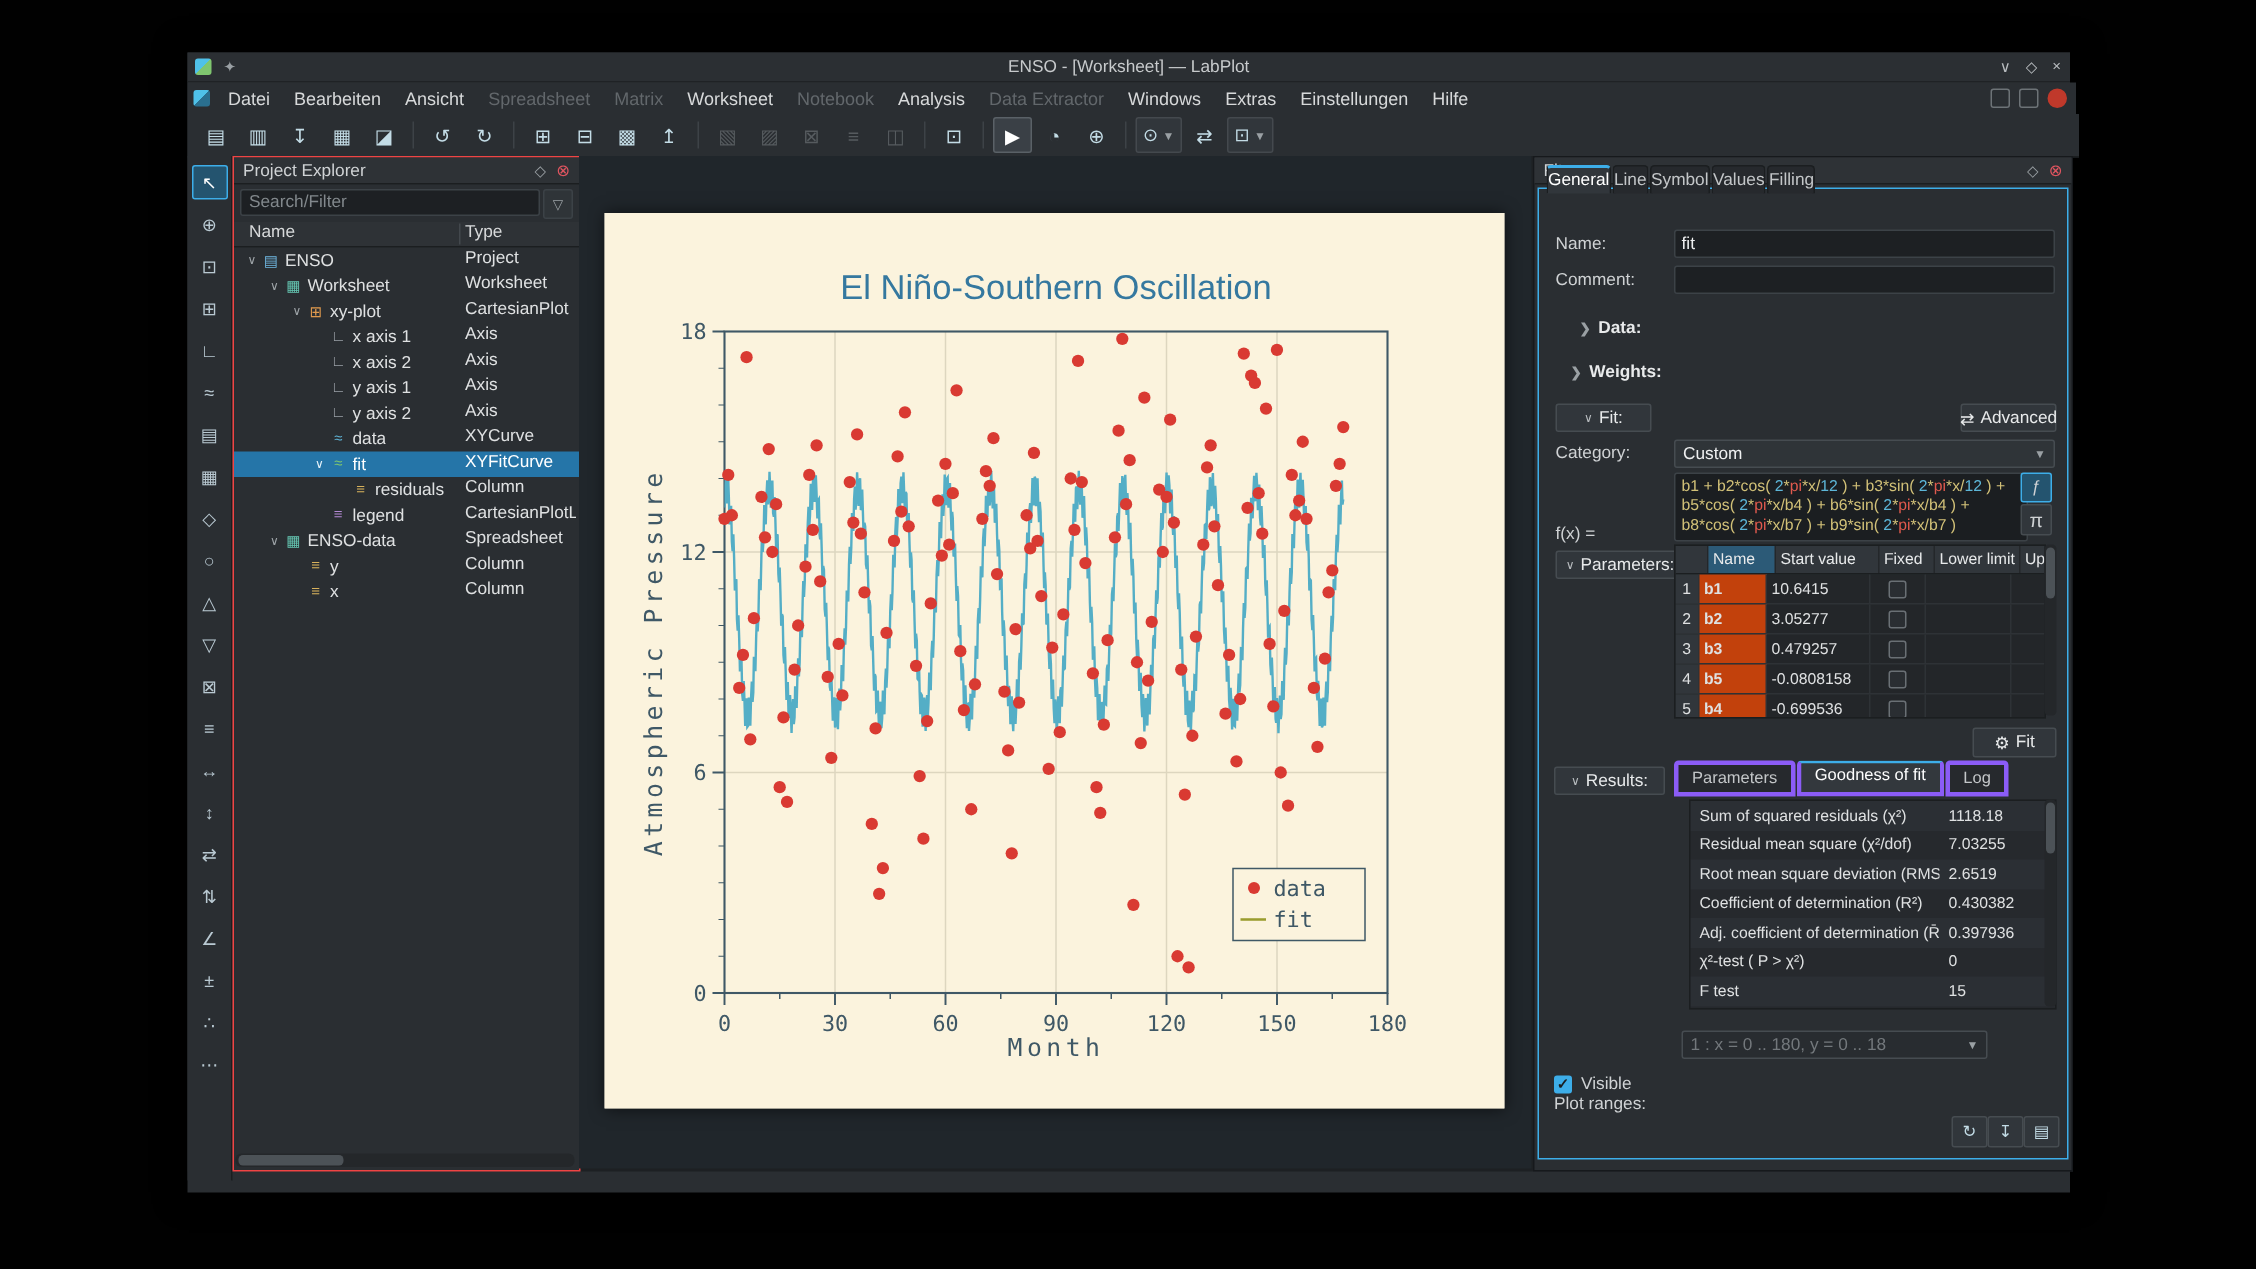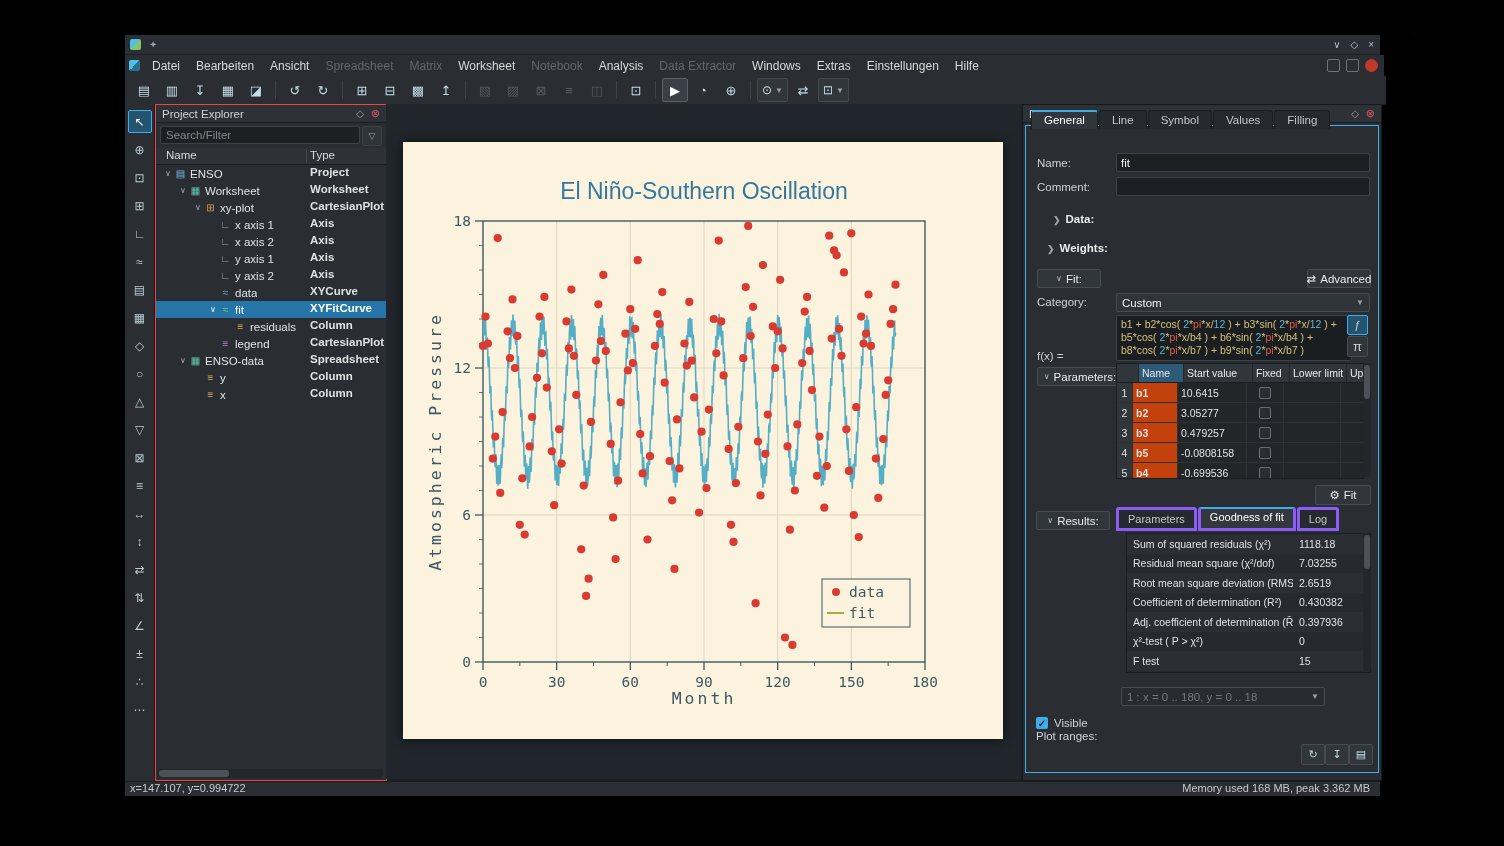--- a/index.html
+++ b/index.html
@@ -62,32 +62,32 @@
   .colheader .c1{position:absolute;left:10px;top:1px;}
   .colheader .c2{position:absolute;left:154px;top:1px;}
   .colheader .div{position:absolute;left:150px;top:1px;bottom:1px;width:1px;background:#43484d;}
   .tree{position:absolute;left:0;top:60px;width:100%;bottom:18px;overflow:hidden;}
   .trow{position:relative;height:17px;display:flex;align-items:center;font-size:11.5px;color:#dfe1e2;white-space:nowrap;}
   .trow.selected{background:#2575a8;color:#fff;}
   .trow .exp{width:12px;text-align:center;color:#9fa5a9;font-size:8px;flex:0 0 12px;}
   .trow.selected .exp{color:#e8f4fb;}
   .trow .ticon{width:13px;flex:0 0 13px;text-align:center;font-size:10px;margin-right:3px;}
   .trow .tname{overflow:hidden;}
-  .trow .ttype{position:absolute;left:154px;top:1px;width:74px;overflow:hidden;font-weight:bold;}
+  .trow .ttype{position:absolute;left:154px;top:1px;width:74px;overflow:hidden;}
   .hscroll{position:absolute;left:1px;bottom:2px;height:9px;width:226px;background:#24272a;border-radius:4px;}
   .hscroll .handle{position:absolute;left:2px;top:1px;width:70px;height:7px;background:#4c5257;border-radius:3px;}
   
   .center{position:absolute;left:261px;top:0;width:635px;height:675px;background:#20262b;overflow:hidden;}
   .sheet{position:absolute;left:17px;top:38px;width:600px;height:597px;background:#fbf3dd;
          box-shadow:0 0 10px rgba(0,0,0,.6);}
   
   .dock{position:absolute;left:897px;top:0;width:358px;height:675px;background:#2a2e32;border:1px solid #16191c;}
   .dockframe{position:absolute;left:2px;top:20px;width:352px;height:646px;border:1px solid #3daee9;}
   .tabsrow{position:absolute;left:8px;top:5px;display:flex;}
-  .tab{padding:3px 12px;font-size:11.5px;color:#c3c6c8;background:#26292d;border:1px solid #1b1e20;
+  .tab{padding:3px 0;font-size:11.5px;color:#c3c6c8;background:#26292d;border:1px solid #1b1e20;
        border-bottom:none;margin-right:1px;border-radius:3px 3px 0 0;}
   .tab.active{background:#31363b;color:#fff;border-top:2px solid #3daee9;padding-top:2px;}
   .dlabel{position:absolute;font-size:11.5px;color:#cfd2d4;}
   .dinput{position:absolute;height:17px;background:#1d2023;border:1px solid #3c4247;border-radius:2px;
           color:#eff0f1;font-size:11.5px;padding:0 4px;outline:none;font-family:inherit;}
   .sectionhdr{position:absolute;font-size:11.5px;font-weight:bold;color:#e8eaeb;}
   .sectionhdr .chev{font-size:9px;color:#9aa0a4;margin-right:5px;}
   .flatbtn{position:absolute;background:#31363b;border:1px solid #464c51;border-radius:2px;
            color:#e8eaeb;font-size:11.5px;display:flex;align-items:center;justify-content:center;gap:4px;}
   .flatbtn .chev{font-size:8px;color:#b9bdc0;}
@@ -133,20 +133,21 @@
 </style>
 </head>
 <body>
 
 <div class="stage">
   <div class="win">
 
     <div class="titlebar">
       <div class="appicon"></div>
       <span class="pin">✦</span>
+      <span class="title">ENSO - [Worksheet] — LabPlot</span>
       <span class="winctl">
         <span>∨</span>
         <span>◇</span>
         <span>×</span>
       </span>
     </div>
 
     <div class="menubar">
       <span class="mbi" style="border:none;background:linear-gradient(135deg,#4fc1e9 0 50%,#2a6f8f 50% 100%);border-radius:2px;margin-right:4px;"></span>
       <span style="display:flex;">
@@ -743,18 +744,14 @@
           <span class="check">✓</span>
           <span class="dlabel" style="position:static;">Visible</span>
         </span>
 
         <div class="iconbtn" style="left:278px;top:639px;">↻</div>
         <div class="iconbtn" style="left:302px;top:639px;">↧</div>
         <div class="iconbtn" style="left:326px;top:639px;">▤</div>
       </div>
     </div>
 
-    <div class="statusbar">
-      <span class="sl">x=147.107, y=0.994722</span>
-      <span class="sr">Memory used 168 MB, peak 3.362 MB</span>
-    </div>
   </div>
 </div>
 
 </body></html>

